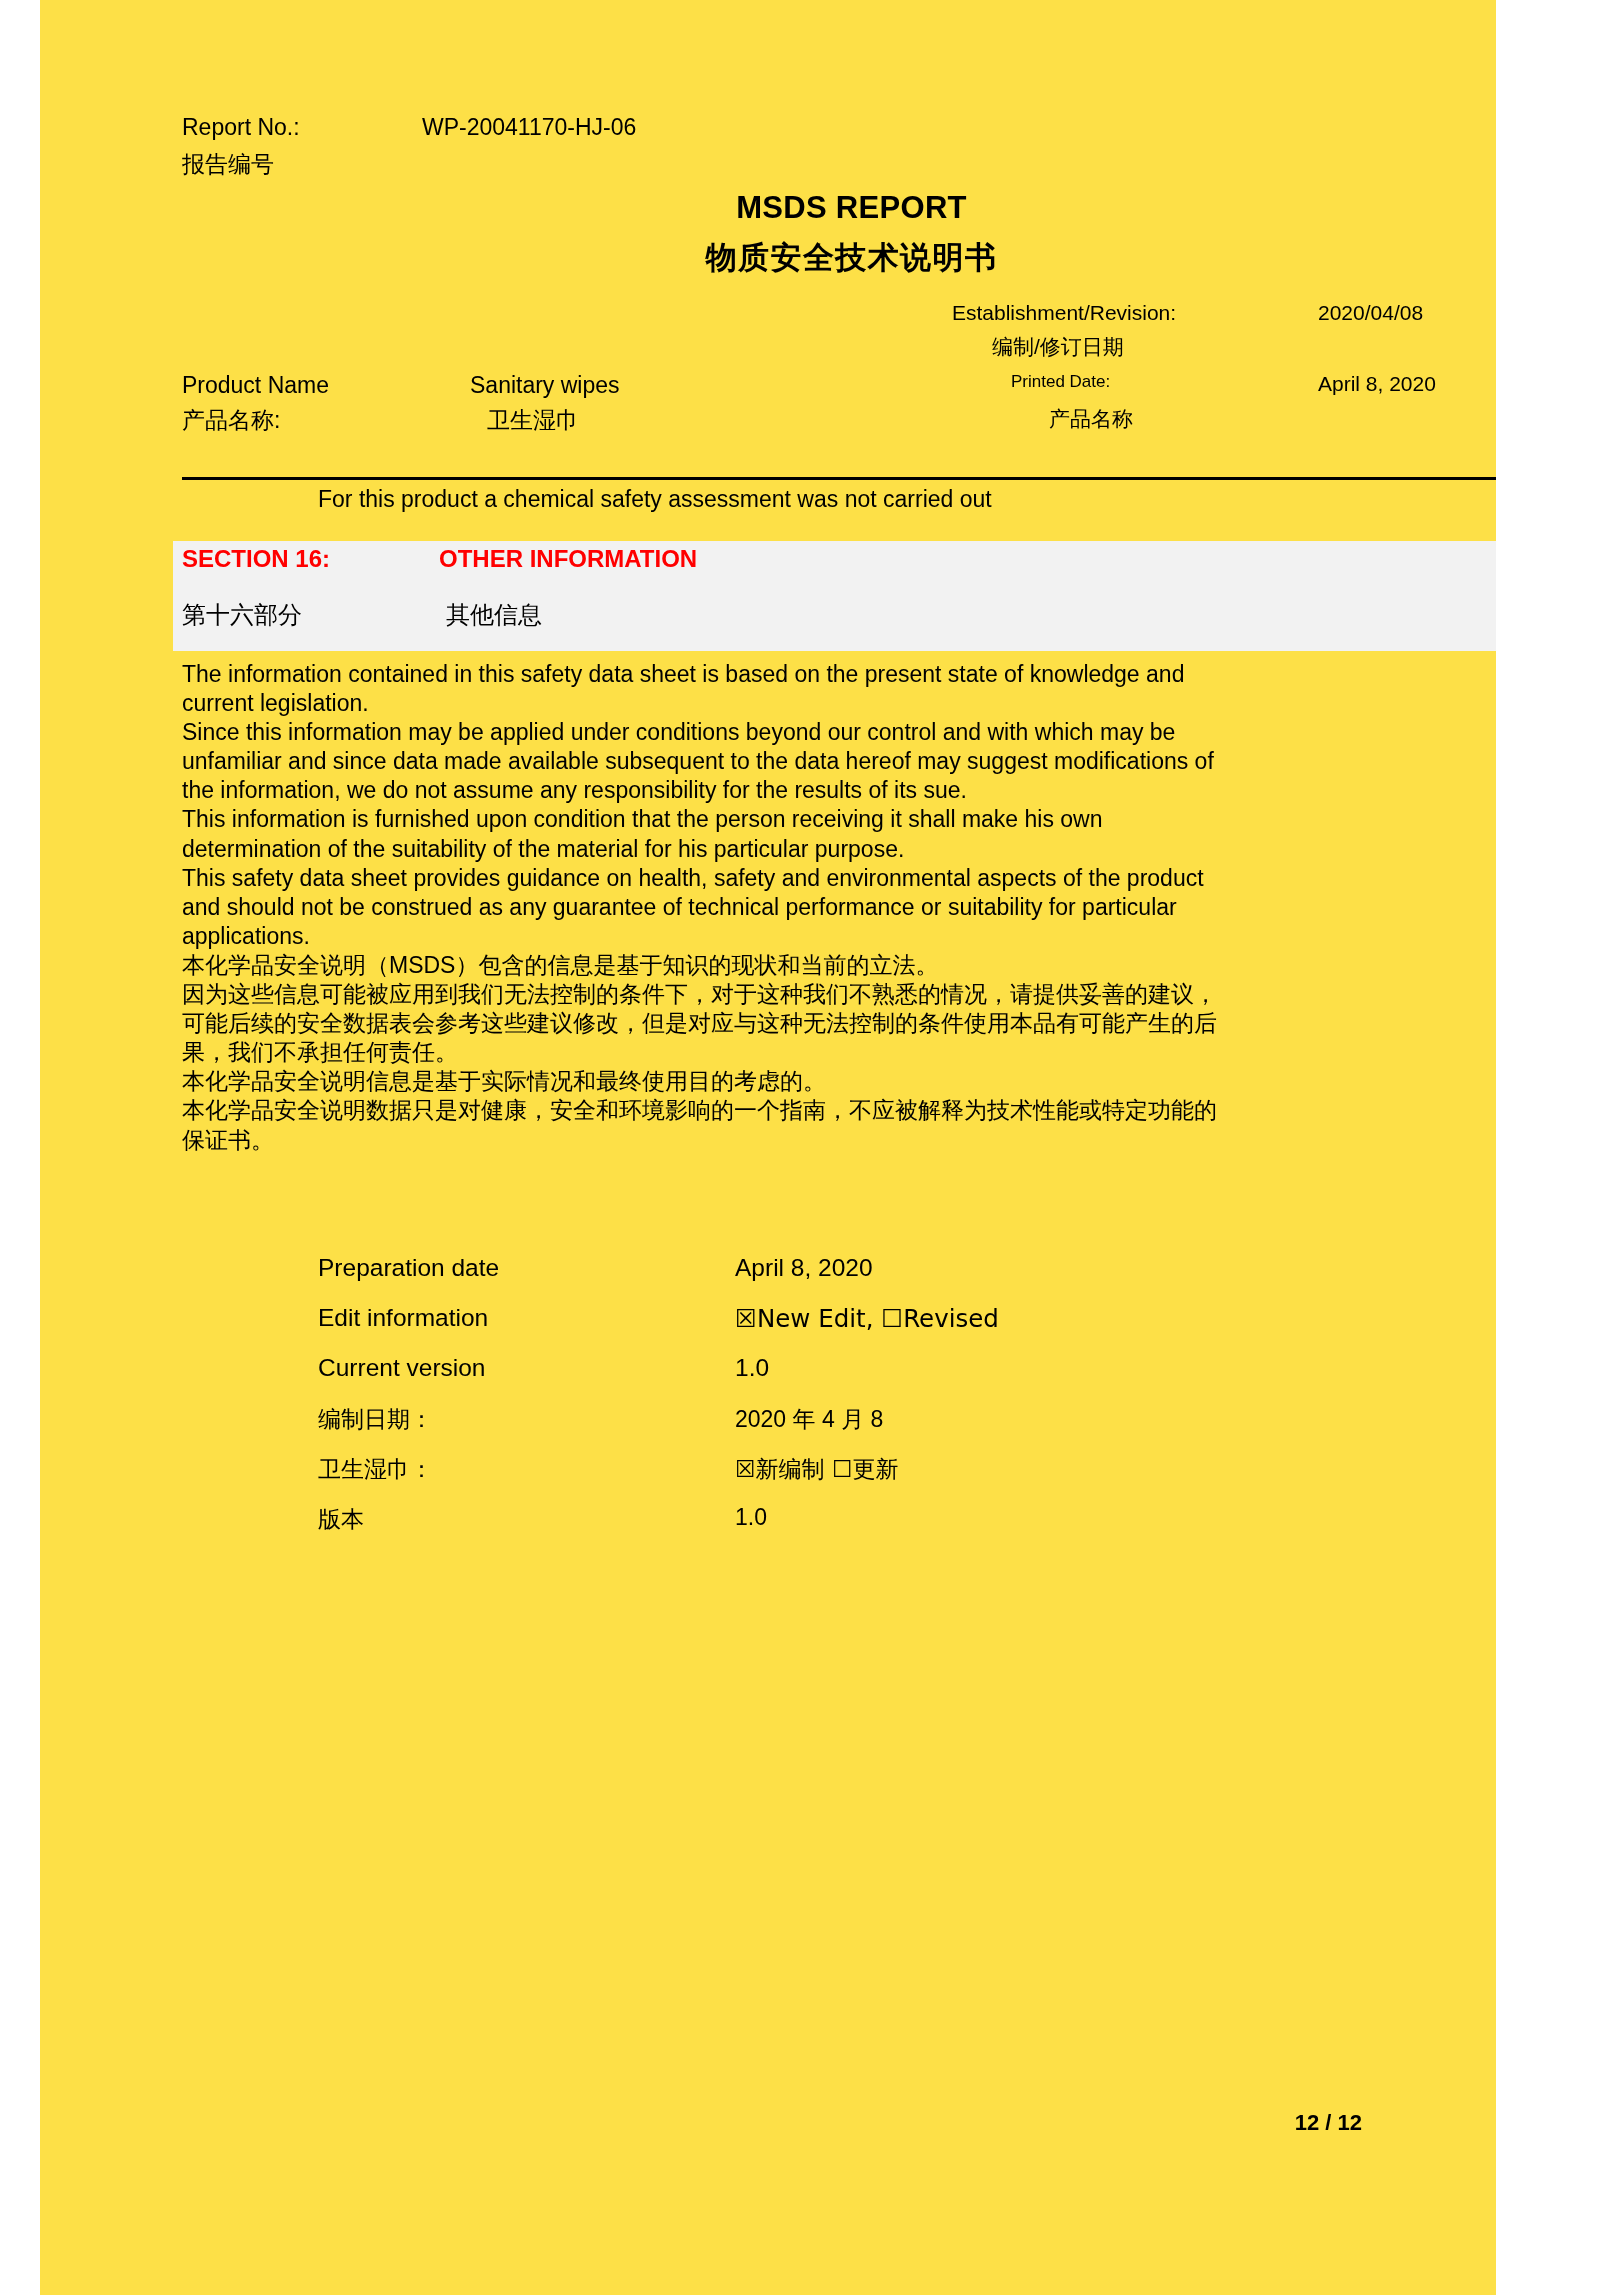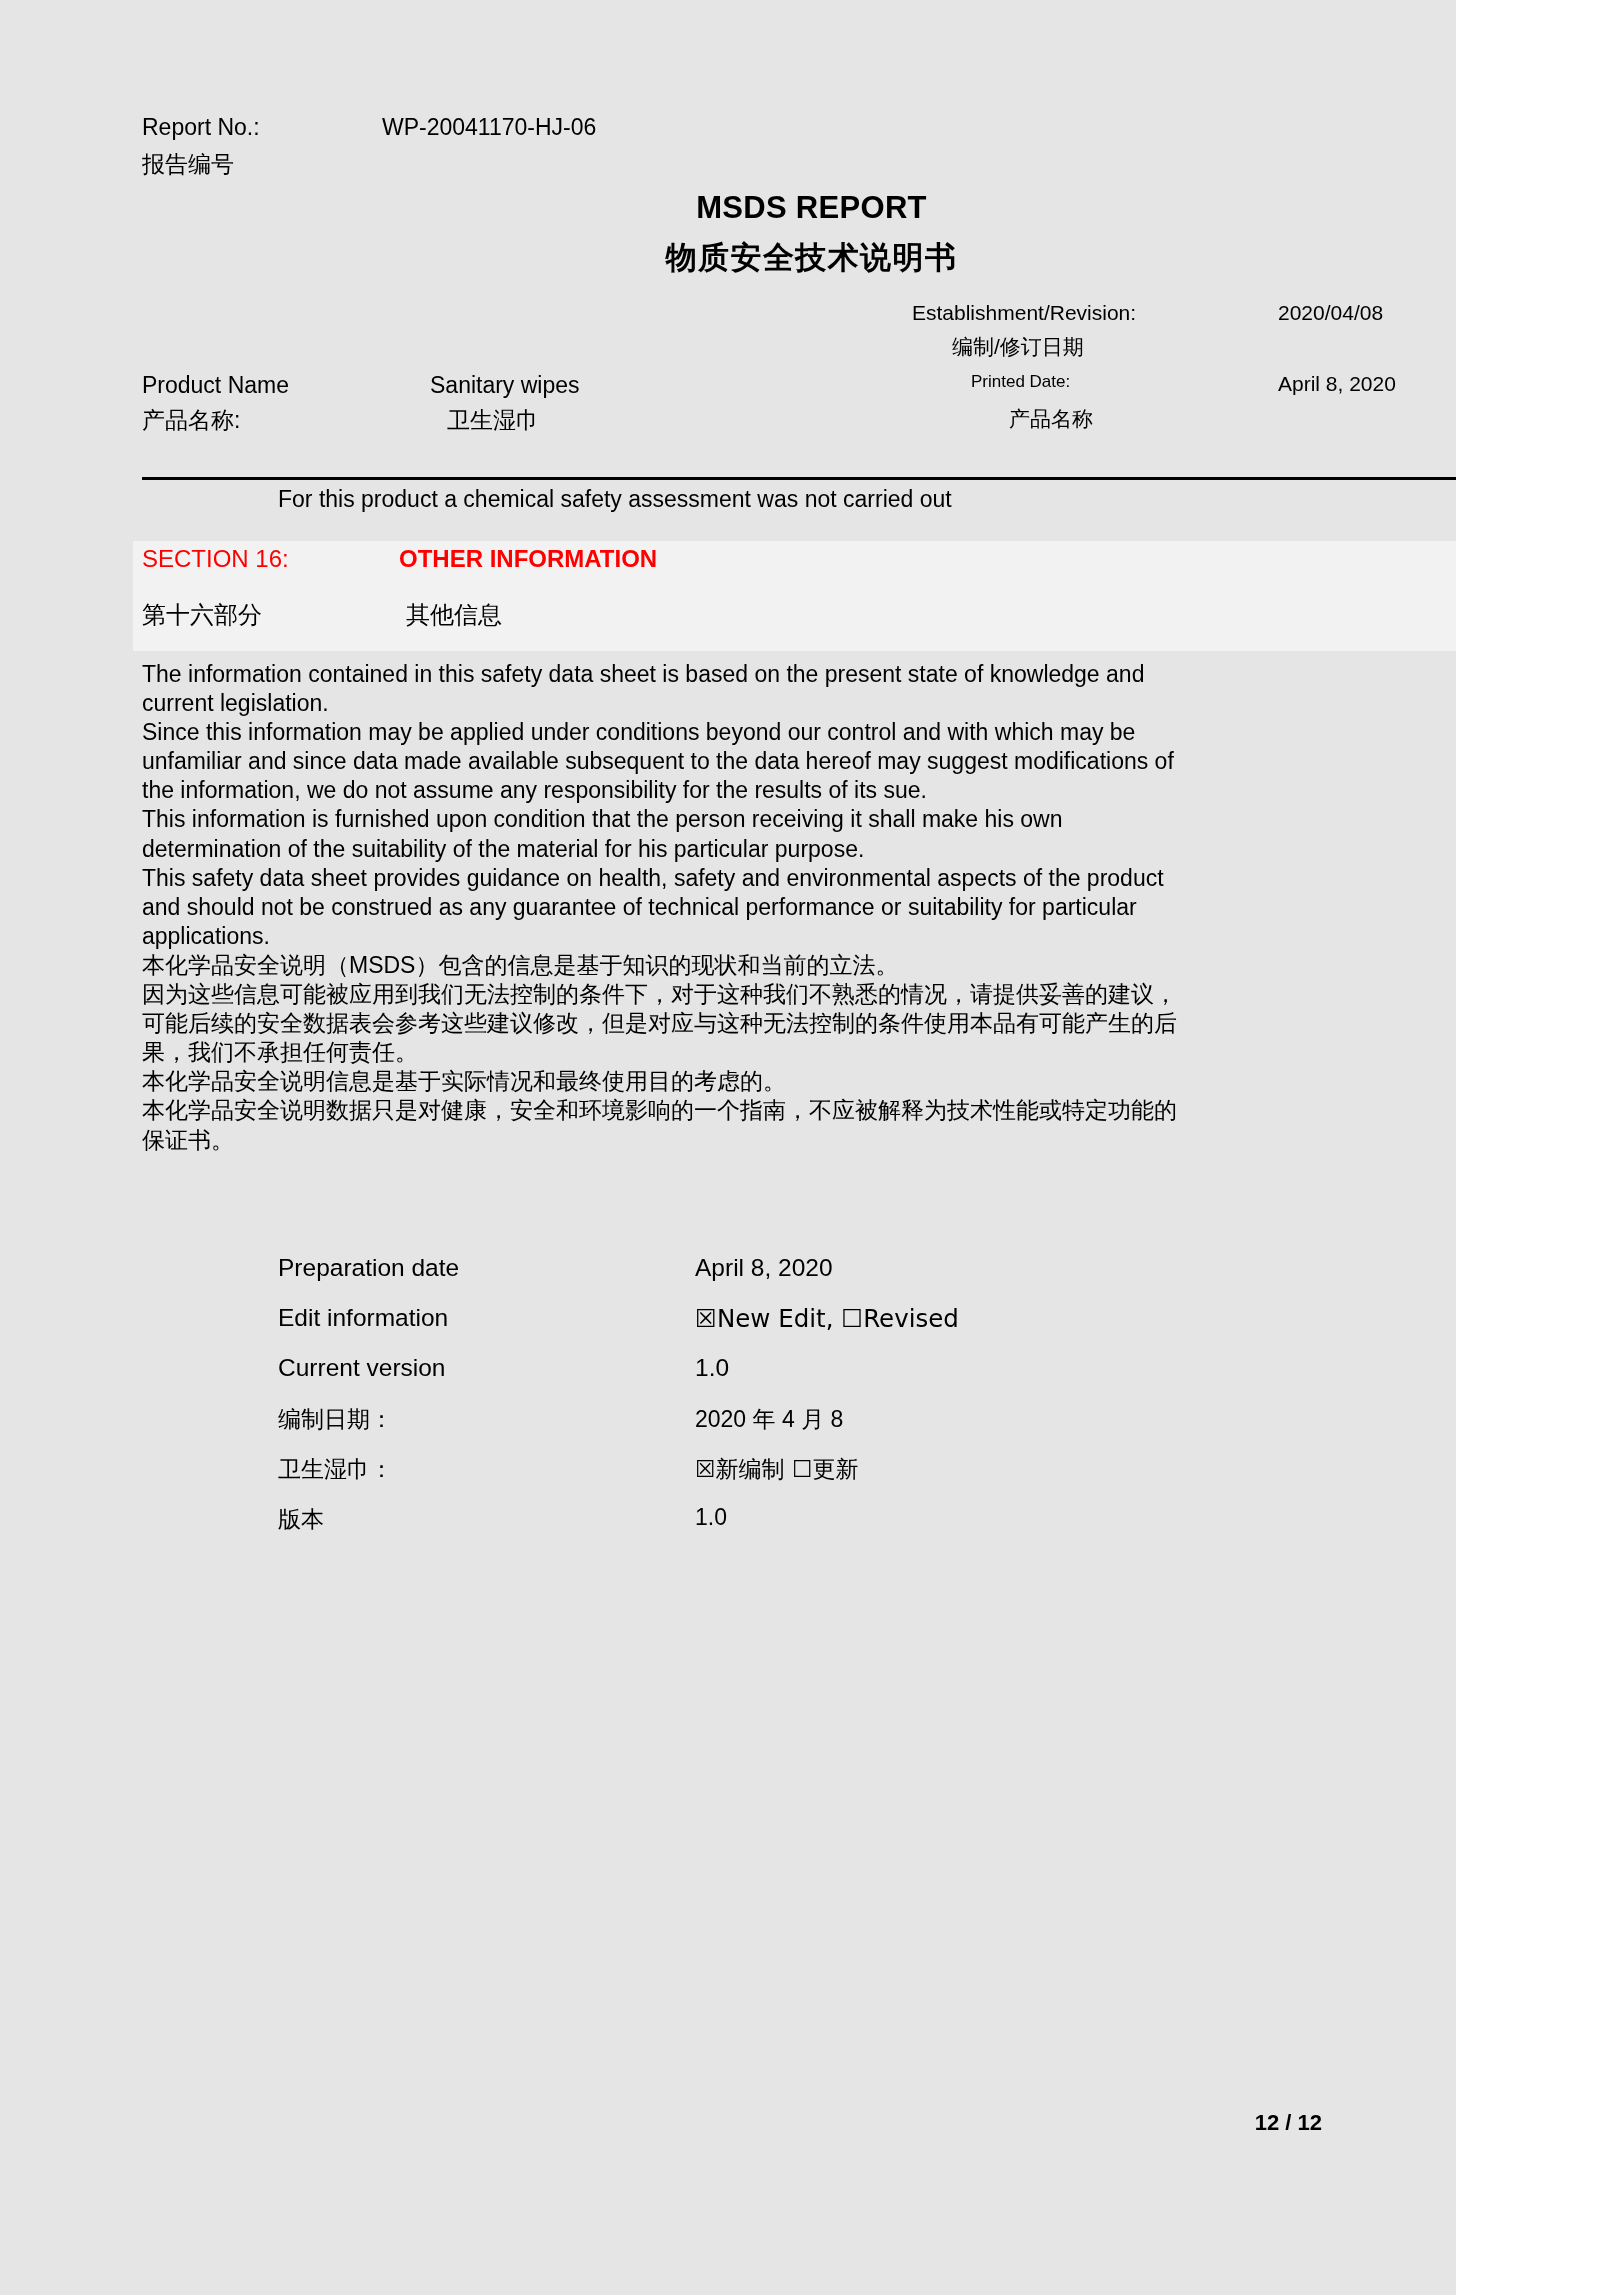--- a/index.html
+++ b/index.html
@@ -8,23 +8,24 @@
     background: #ffffff;
   }
   body {
     font-family: "Liberation Sans", "DejaVu Sans", sans-serif;
     color: #000000;
   }
   .page {
     position: relative;
     width: 1456px;
     height: 2295px;
-    background: #e5e5e5;
+    background: #fde047;
     overflow: hidden;
     box-sizing: border-box;
+    margin-left: 40px;
   }
 
   
   .header {
     position: absolute;
     left: 0;
     top: 0;
     width: 1623px;
   }
   .hdr-row {
@@ -97,21 +98,21 @@
     top: 541px;
     width: 1327px;
     height: 110px;
     background: #f2f2f2;
   }
   .sec-num {
     position: absolute;
     left: 142px;
     top: 545px;
     font-size: 24px;
-    font-weight: normal;
+    font-weight: bold;
     color: #ff0000;
     white-space: nowrap;
   }
   .sec-title {
     position: absolute;
     left: 399px;
     top: 545px;
     font-size: 24px;
     font-weight: bold;
     color: #ff0000;

